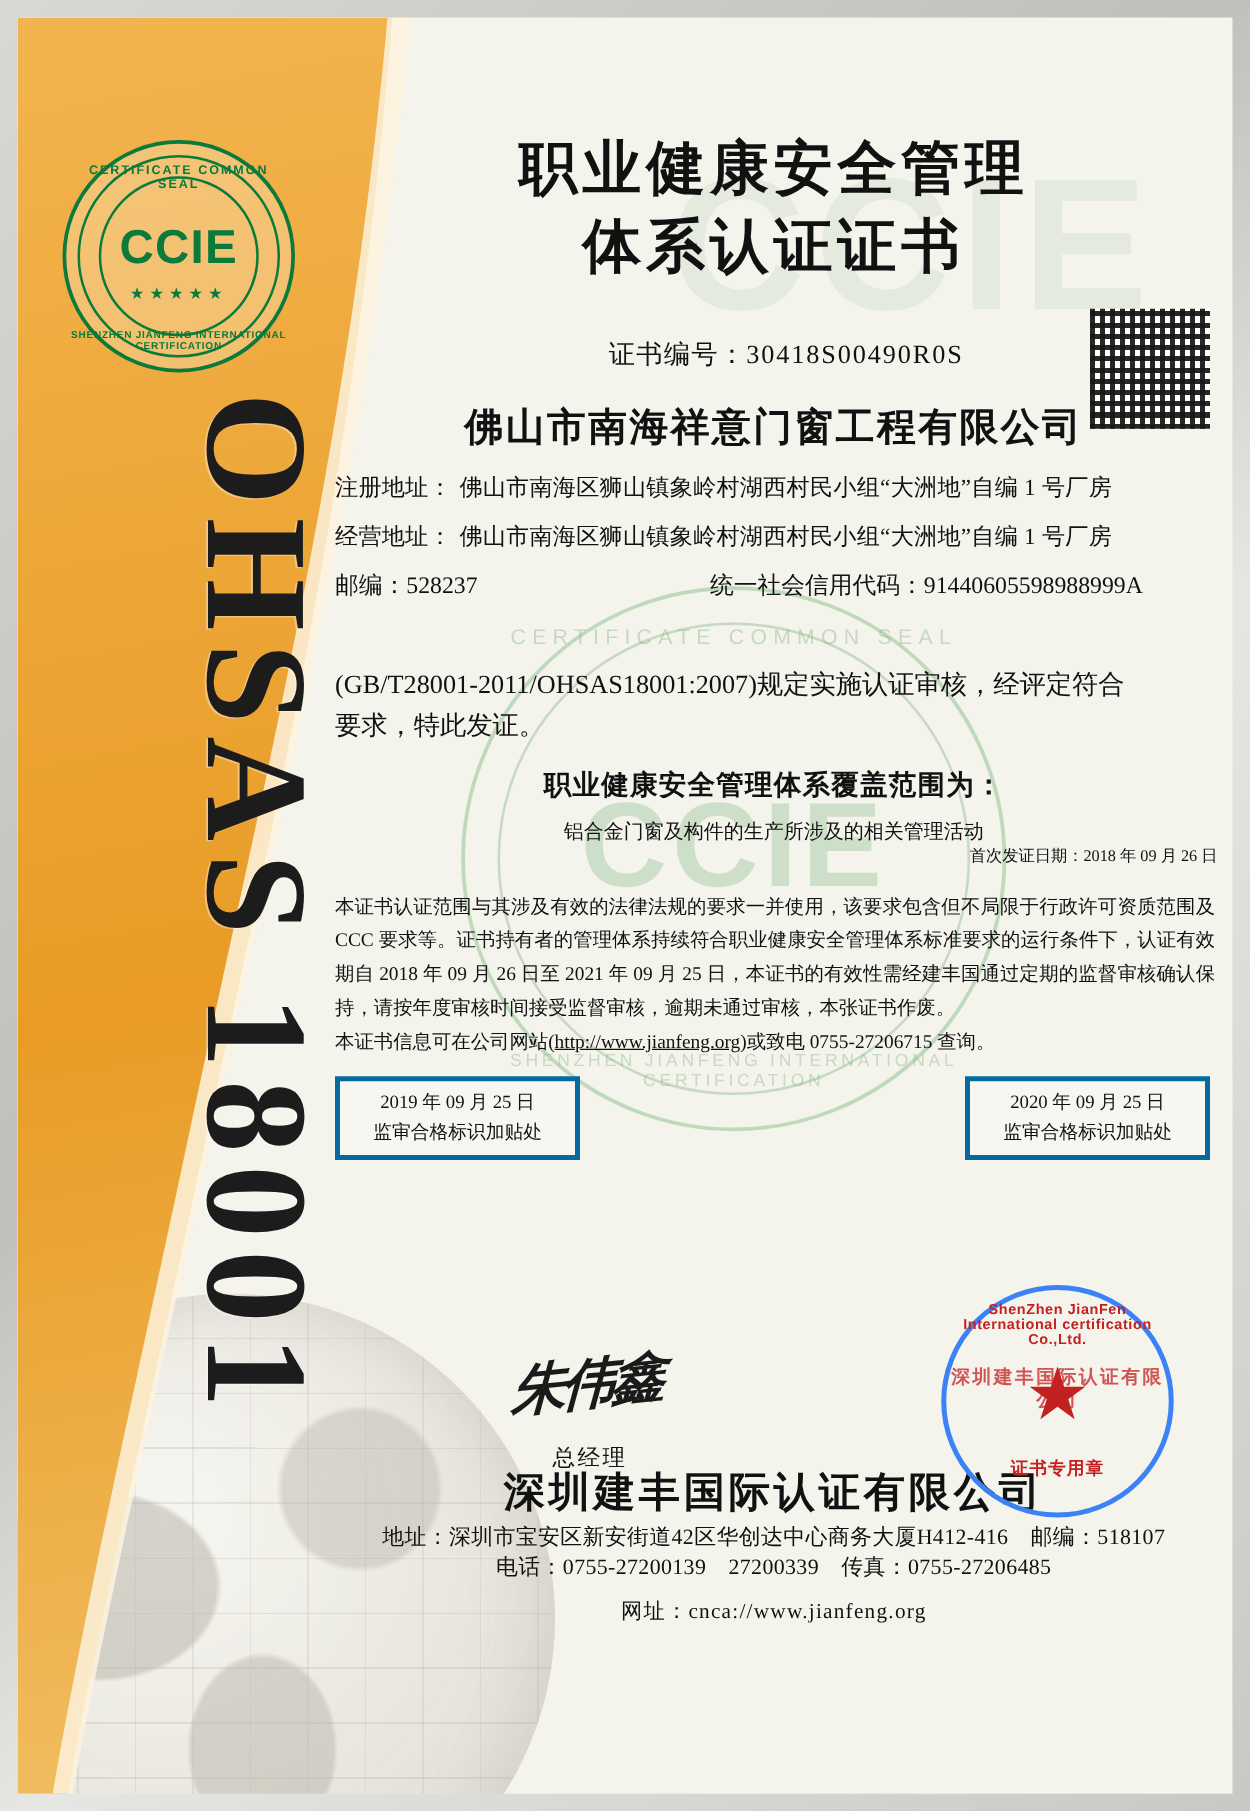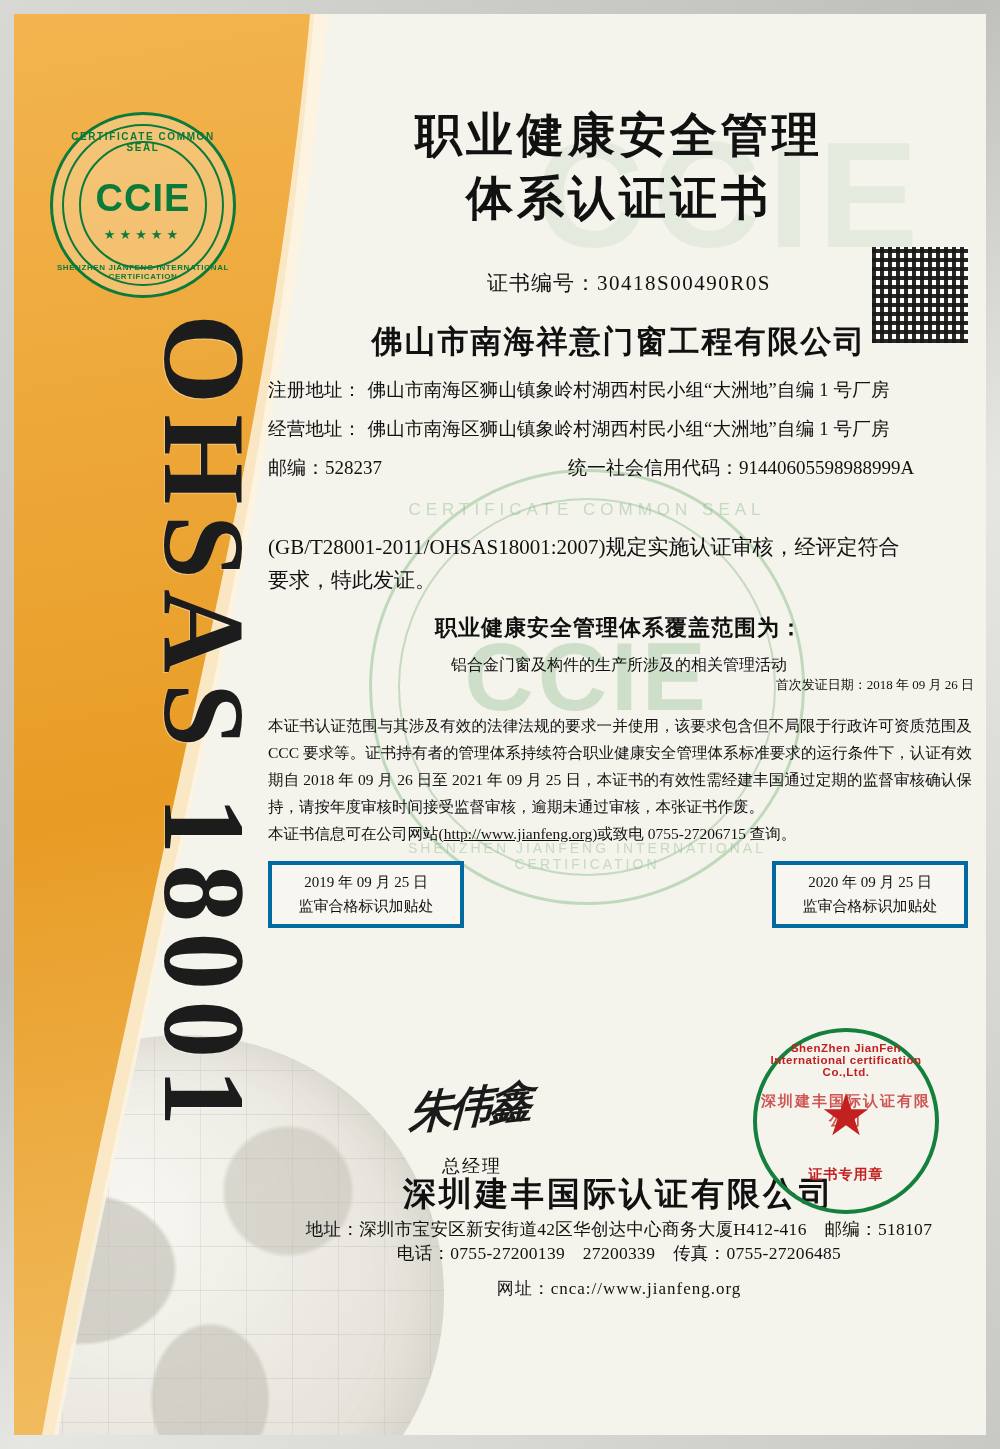--- a/index.html
+++ b/index.html
@@ -350,21 +350,21 @@
     color: #111;
     letter-spacing: 2px;
   }
   .red-stamp {
     position: absolute;
     right: 35px;
     top: 100px;
     width: 178px;
     height: 178px;
     border-radius: 50%;
-    border: 4px solid #15803d;
+    border: 4px solid #3b82f6;
     color: #c32020;
   }
   .red-stamp .rs-star {
     position: absolute;
     left: 50%; top: 50%;
     transform: translate(-50%,-58%);
     font-size: 58px;
     color: #c32020;
     line-height: 1;
   }

